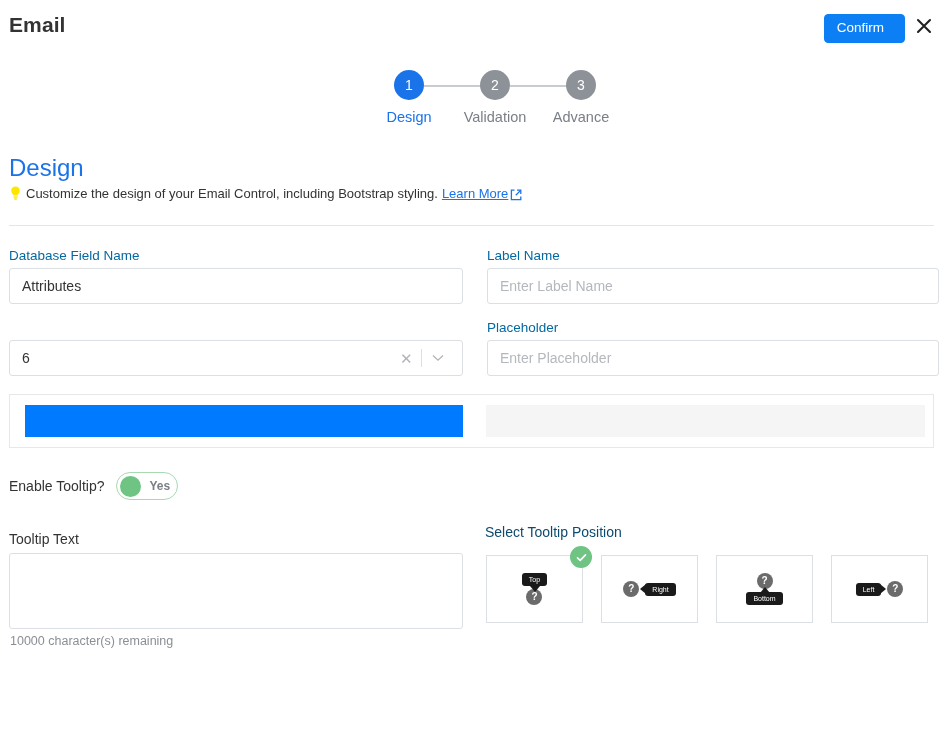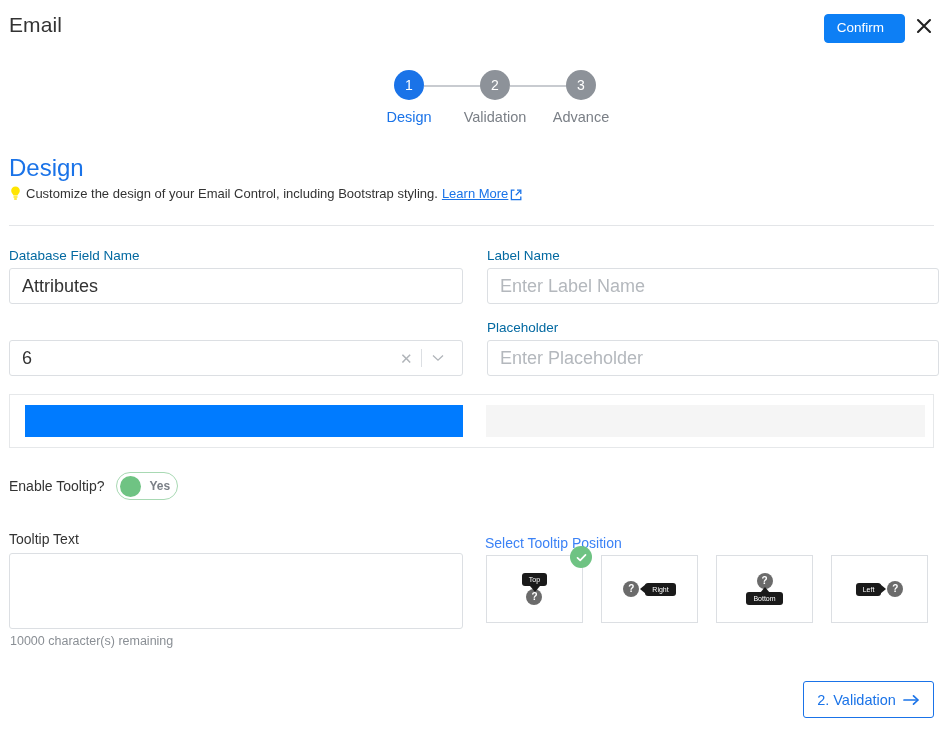--- a/index.html
+++ b/index.html
@@ -26,21 +26,21 @@
     position: absolute;
     top: 0; left: 0;
     width: 942px;
     height: 56px;
   }
   .page-title {
     position: absolute;
     left: 9px;
     top: 13px;
     font-size: 21px;
-    font-weight: 400;
+    font-weight: 700;
     color: #333;
     letter-spacing: 0.1px;
   }
   .confirm-button {
     position: absolute;
     right: 37px;
     top: 14px;
     background: #0d7ff5;
     color: #ffffff;
     border: 1px solid #0d7ff5;
@@ -166,21 +166,21 @@
   .field-label {
     position: absolute;
     font-size: 13.5px;
     color: #0369a1;
   }
   .input-box {
     position: absolute;
     border: 1px solid #dcdfe3;
     border-radius: 3px;
     background: #fff;
-    font-size: 18px;
+    font-size: 14px;
     font-family: "Liberation Sans", sans-serif;
     color: #333;
     padding: 0 12px;
     height: 36px;
     line-height: 34px;
     outline: none;
   }
   .input-box::placeholder { color: #b4b8bd; }
 
   
@@ -320,23 +320,23 @@
     left: 10px;
     top: 634px;
     font-size: 12.5px;
     color: #8a8f95;
   }
 
   
   .lbl-tooltip-pos {
     position: absolute;
     left: 485px;
-    top: 535px;
+    top: 524px;
     font-size: 14px;
-    color: #3b82f6;
+    color: #0c4a6e;
   }
   .pos-cards {
     position: absolute;
     left: 486px;
     top: 555px;
     display: flex;
     gap: 18px;
   }
   .pos-card {
     position: relative;
@@ -567,23 +567,14 @@
 
     <div class="pos-card">
       <div class="mini mini-row">
         <div class="bubble">Left<span class="arrow arr-right"></span></div>
         <div class="qmark">?</div>
       </div>
     </div>
 
   </div>
 
-  <button class="next-button">
-    <span>2. Validation</span>
-    <span class="next-arrow">
-      <svg width="17" height="12" viewBox="0 0 17 12" aria-hidden="true">
-        <path d="M1 6 H14.5" stroke="#1a73e8" stroke-width="1.7" fill="none" stroke-linecap="round"></path>
-        <path d="M10.5 1.8 L15 6 L10.5 10.2" stroke="#1a73e8" stroke-width="1.7" fill="none" stroke-linecap="round" stroke-linejoin="round"></path>
-      </svg>
-    </span>
-  </button>
 
 </div>
 
 </body></html>

